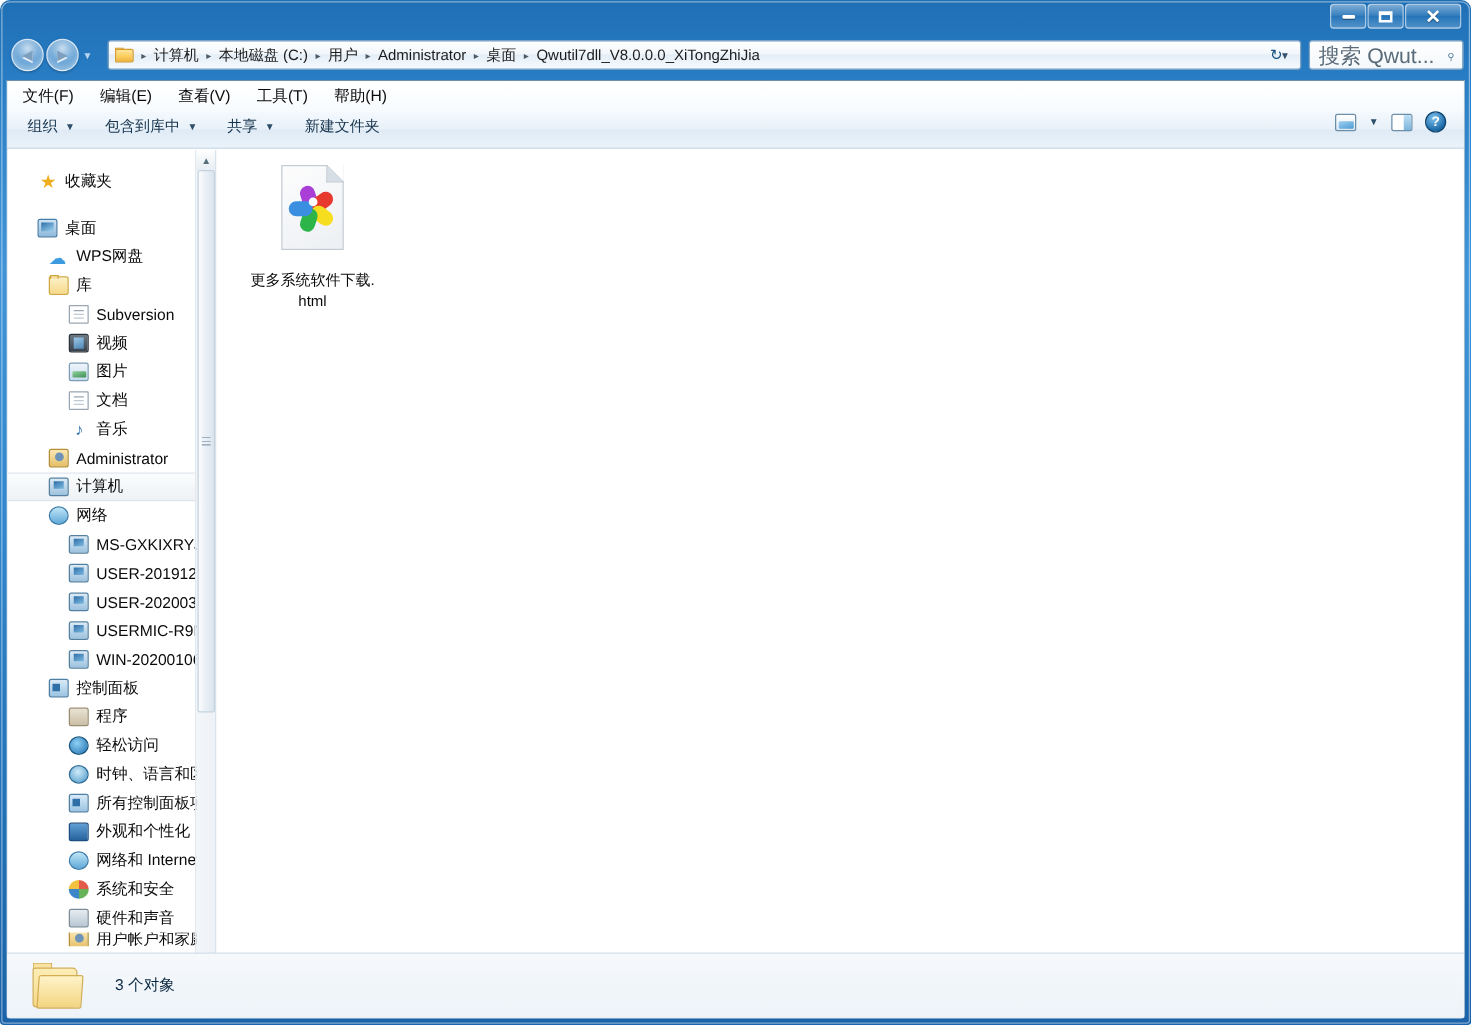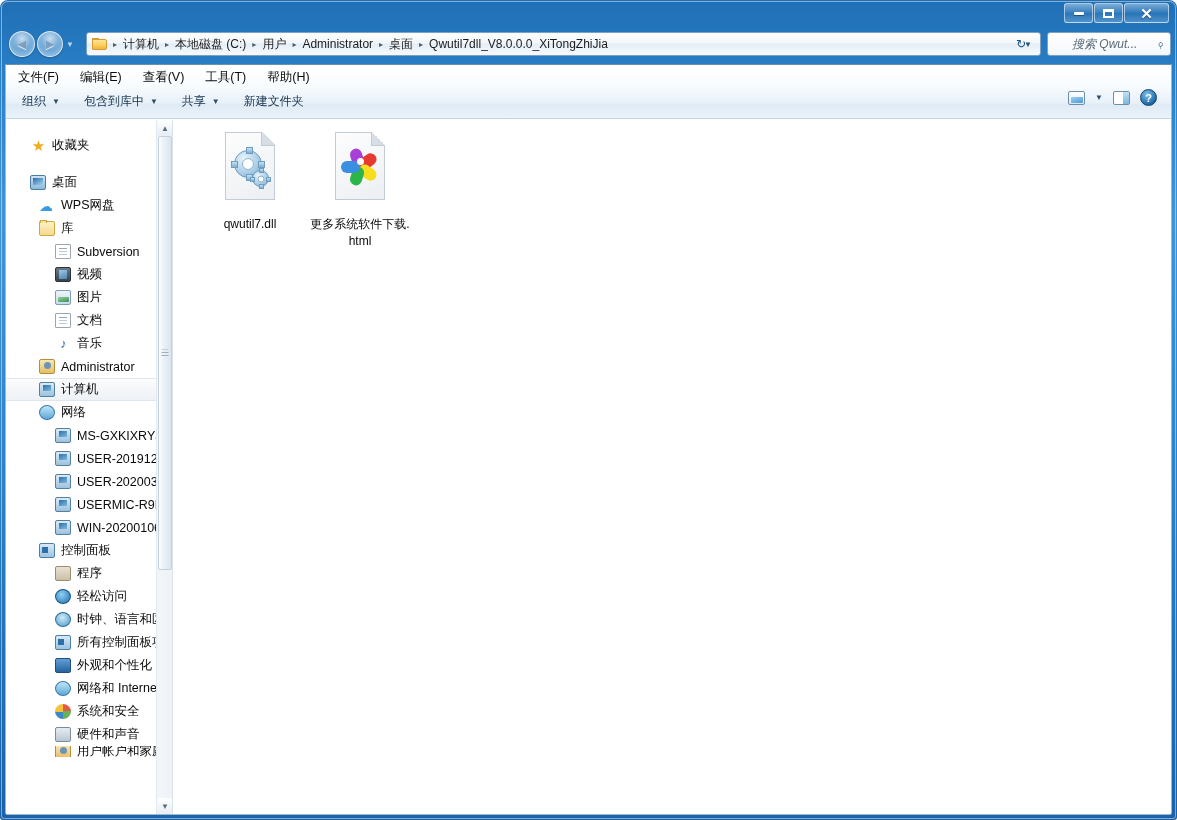--- a/index.html
+++ b/index.html
@@ -87,21 +87,21 @@
     position:absolute;left:1005px;top:2px;width:24px;height:24px;
     display:flex;align-items:center;justify-content:center;
     font-size:12px;color:#17507f;
   }
   .searchbox{
     position:absolute;left:1043px;top:2px;width:124px;height:24px;
     background:linear-gradient(180deg,#ffffff,#f4f8fb);
     border:1px solid #7ba2c4;border-radius:3px;box-sizing:border-box;
     display:flex;align-items:center;
   }
-  .search-ph{font-size:12px;color:#5a6b7a;font-style:italic;margin-left:24px;}
+  .search-ph{font-size:17px;color:#5a6b7a;margin-left:7px;}
   .search-ico{margin-left:auto;margin-right:6px;font-size:12px;color:#2b5d8a;transform:rotate(-45deg);}
 
   
   .client{
     position:absolute;left:5px;top:64px;width:1167px;height:751px;
     background:#ffffff;border:1px solid #9cb8cf;border-top-color:#6d90ad;
     box-sizing:border-box;border-radius:0 0 3px 3px;
   }
 
   
@@ -550,42 +550,20 @@
         <div class="sb-thumb">
           <span class="sb-grip"></span>
         </div>
         <div class="sb-arrow bottom">▼</div>
       </div>
     </div>
 
     <div class="content">
       <div class="files">
 
-        <div class="file">
-          <div class="file-ico">
-            <span class="page">
-                <span class="dogear"></span>
-              </span>
-            <span class="gear" style="left:15px;top:18px;width:28px;height:28px;">
-              <span class="tooth" style="left:11px;top:-4px;width:7px;height:7px;"></span>
-              <span class="tooth" style="left:11px;bottom:-4px;width:7px;height:7px;"></span>
-              <span class="tooth" style="left:-4px;top:10px;width:7px;height:7px;"></span>
-              <span class="tooth" style="right:-4px;top:10px;width:7px;height:7px;"></span>
-              <span class="hole" style="width:12px;height:12px;"></span>
-            </span>
-            <span class="gear" style="left:33px;top:38px;width:17px;height:17px;">
-              <span class="tooth" style="left:6px;top:-3px;width:5px;height:5px;"></span>
-              <span class="tooth" style="left:6px;bottom:-3px;width:5px;height:5px;"></span>
-              <span class="tooth" style="left:-3px;top:6px;width:5px;height:5px;"></span>
-              <span class="tooth" style="right:-3px;top:6px;width:5px;height:5px;"></span>
-              <span class="hole" style="width:7px;height:7px;"></span>
-            </span>
-          </div>
-          <div class="file-label">qwutil7.dll</div>
-        </div>
 
         <div class="file">
           <div class="file-ico">
             <span class="page">
                 <span class="dogear"></span>
               </span>
             <span class="pinwheel">
               <span class="petal" style="background:#a93fd6;transform:rotate(-108deg);"></span>
               <span class="petal" style="background:#e8392f;transform:rotate(-36deg);"></span>
               <span class="petal" style="background:#f7dd20;transform:rotate(36deg);"></span>
@@ -594,15 +572,23 @@
               <span class="hub"></span>
             </span>
           </div>
           <div class="file-label">更多系统软件下载.html</div>
         </div>
 
 
       </div>
     </div>
 
+    <div class="statusbar">
+      <span class="st-folder">
+        <span class="tab"></span>
+          <span class="back"></span>
+          <span class="front"></span>
+      </span>
+      <span class="st-text">3 个对象</span>
+    </div>
 
   </div>
 </div>
 
 </body></html>

